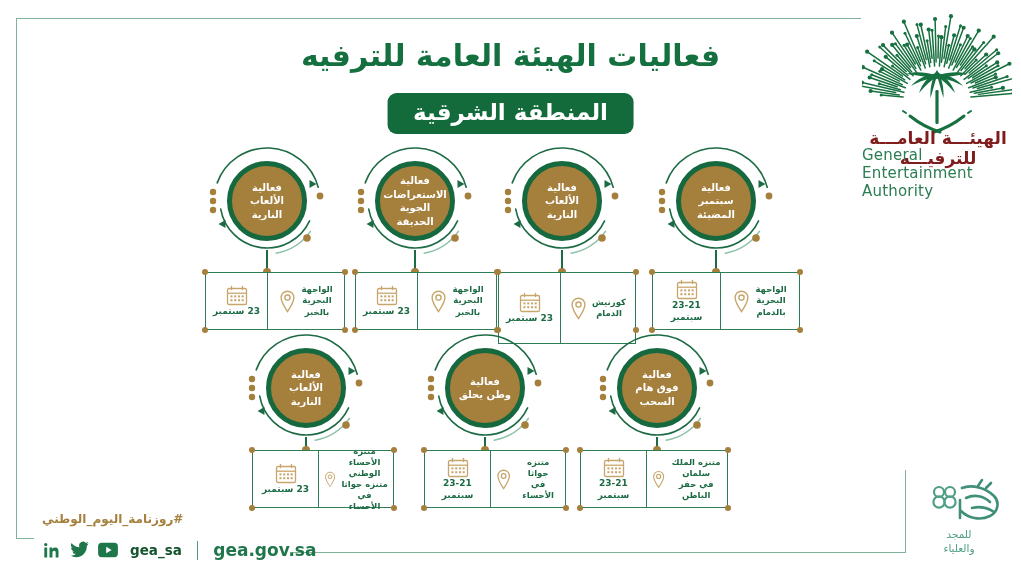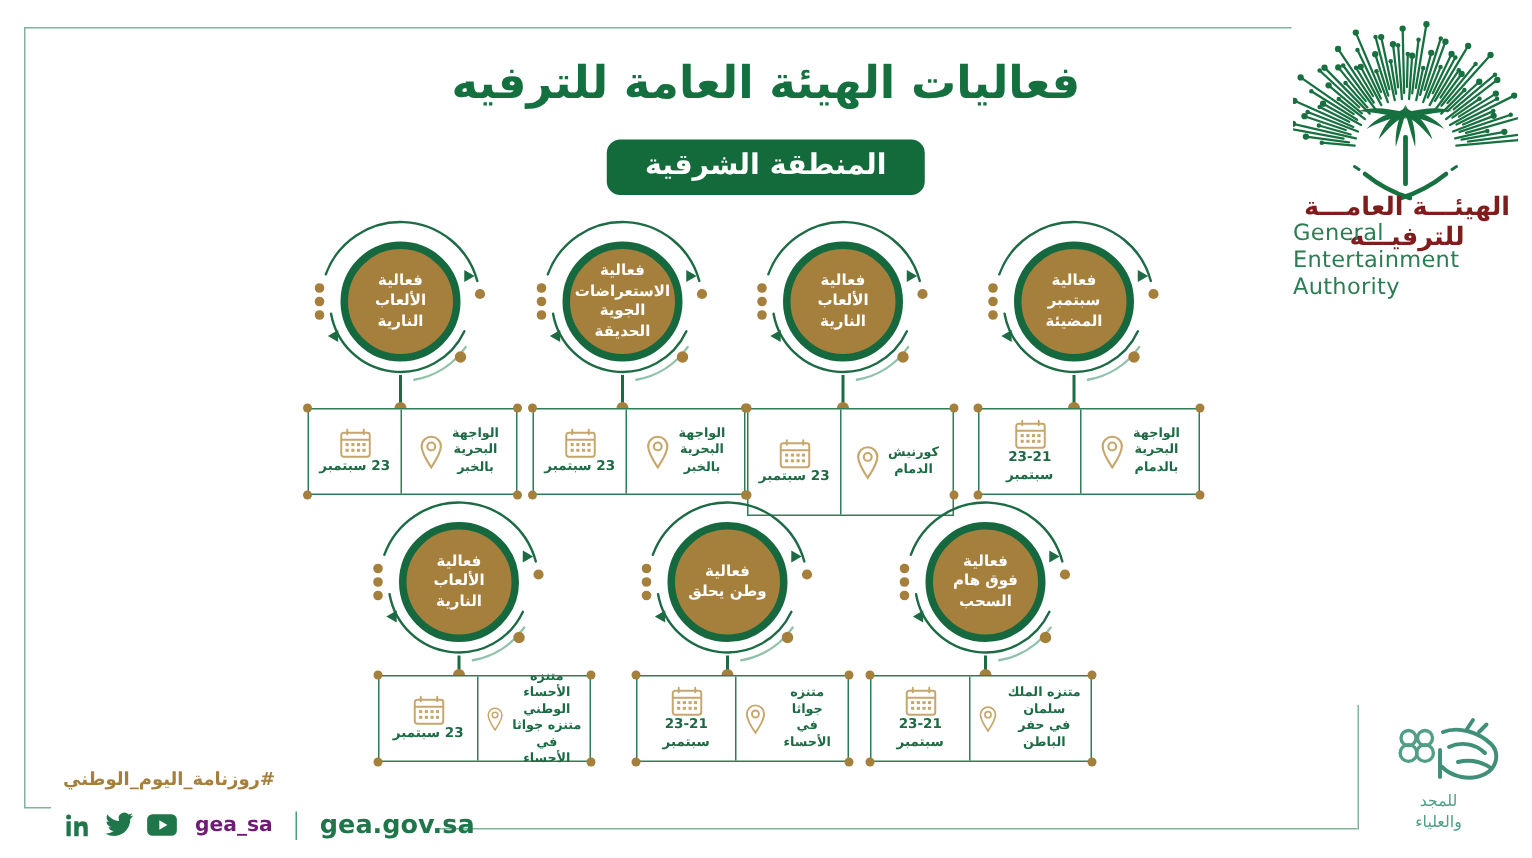--- a/index.html
+++ b/index.html
@@ -20,21 +20,21 @@
 
   
   .title{
     position:absolute;left:0;top:38px;width:1021px;text-align:center;
     font-size:30px;font-weight:bold;color:#14703f;direction:rtl;
     letter-spacing:0px;
   }
   .region-badge{
     position:absolute;left:50%;top:93px;transform:translateX(-50%);
     background:#136B3C;color:#ffffff;border-radius:9px;
-    padding:7px 26px 9px;font-size:19px;font-weight:bold;direction:rtl;
+    padding:7px 26px 9px;font-size:23px;font-weight:bold;direction:rtl;
     line-height:1.1;
   }
 
   
   .logo{position:absolute;left:862px;top:12px;width:150px;height:150px;}
   .logo svg{display:block;}
   .logo-ar{
     position:absolute;left:862px;top:128px;width:152px;text-align:center;
     font-size:17px;font-weight:bold;color:#7f1d1d;direction:rtl;letter-spacing:1px;
   }
@@ -78,21 +78,21 @@
   }
   .corner{position:absolute;width:6px;height:6px;border-radius:50%;background:#A57F3C;}
 
   
   .hashtag{
     position:absolute;left:42px;top:512px;font-size:12px;font-weight:bold;
     color:#A57F3C;direction:rtl;
   }
   .social{position:absolute;left:42px;top:540px;display:flex;align-items:center;gap:7px;}
   .social svg{display:block;}
-  .handle{font-size:13.5px;color:#701a75;font-weight:bold;margin-left:4px;}
+  .handle{font-size:13.5px;color:#14532d;font-weight:bold;margin-left:4px;}
   .divider-v{width:1.4px;height:19px;background:#4c9b74;margin:0 8px;}
   .site{font-size:17px;color:#20764b;font-weight:bold;}
 
   
   .nd88{position:absolute;left:928px;top:478px;width:80px;height:60px;}
   .nd88-text{
     position:absolute;left:915px;top:528px;width:88px;text-align:center;
     font-size:10.5px;color:#4f9e86;direction:rtl;line-height:1.3;
   }
 </style>

